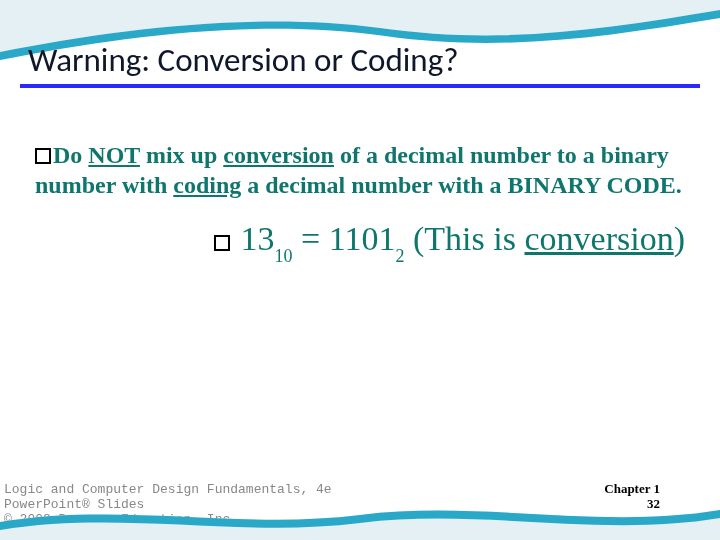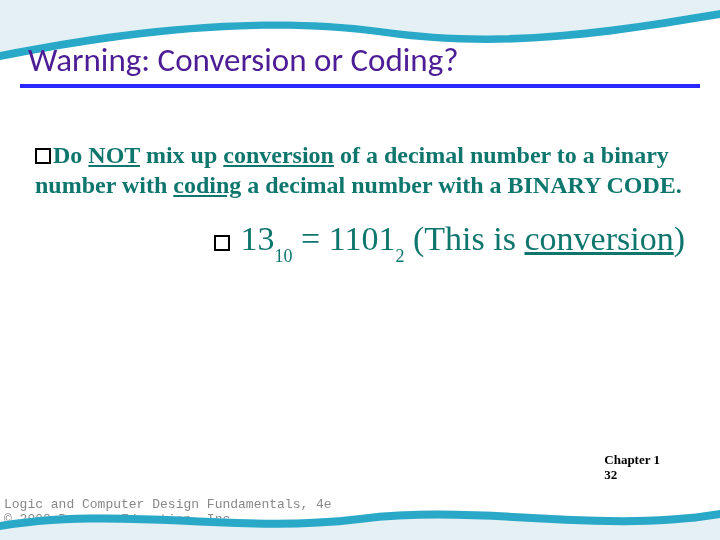--- a/index.html
+++ b/index.html
@@ -22,21 +22,21 @@
     bottom: 0; left: 0;
     width: 720px; height: 60px;
     pointer-events: none;
   }
   .title {
     position: absolute;
     top: 40px;
     left: 28px;
     font-family: Calibri, Arial, sans-serif;
     font-size: 33px;
-    color: #4c1d95;
+    color: #0f172a;
     font-weight: 400;
   }
   .title-underline {
     position: absolute;
     top: 84px;
     left: 20px;
     width: 680px;
     height: 4px;
     background: #2a2aff;
   }
@@ -79,22 +79,22 @@
   .under { text-decoration: underline; }
   .arrow {
     font-weight: normal;
     font-size: 32px;
     display: inline-block;
     padding: 0 2px;
   }
   .footer {
     position: absolute;
     right: 60px;
-    bottom: 57px;
-    text-align: left;
+    bottom: 28px;
+    text-align: right;
     font-family: Georgia, serif;
     font-size: 13px;
     color: #000;
     line-height: 1.2;
     font-weight: bold;
   }
   .copyright {
     position: absolute;
     left: 4px;
     bottom: 12px;
@@ -126,19 +126,20 @@
 
 </div>
 
 <div class="footer">
   <div>Chapter 1</div>
   <div>32</div>
 </div>
 
 <div class="copyright">
   <div>Logic and Computer Design Fundamentals, 4e</div>
+  <div>PowerPoint® Slides</div>
   <div>© 2008 Pearson Education, Inc.</div>
 </div>
 
 <svg class="swoosh-bottom" viewBox="0 0 720 60" preserveAspectRatio="none">
   <path d="M0,60 L720,60 L720,30 C600,50 480,20 360,35 C240,50 120,22 0,42 Z" fill="#e4f0f4"></path>
   <path d="M0,42 C120,22 240,50 360,35 C480,20 600,50 720,30 L720,38 C600,58 480,28 360,43 C240,58 120,30 0,50 Z" fill="#2aa8c8"></path>
 </svg>
 
 </body></html>

